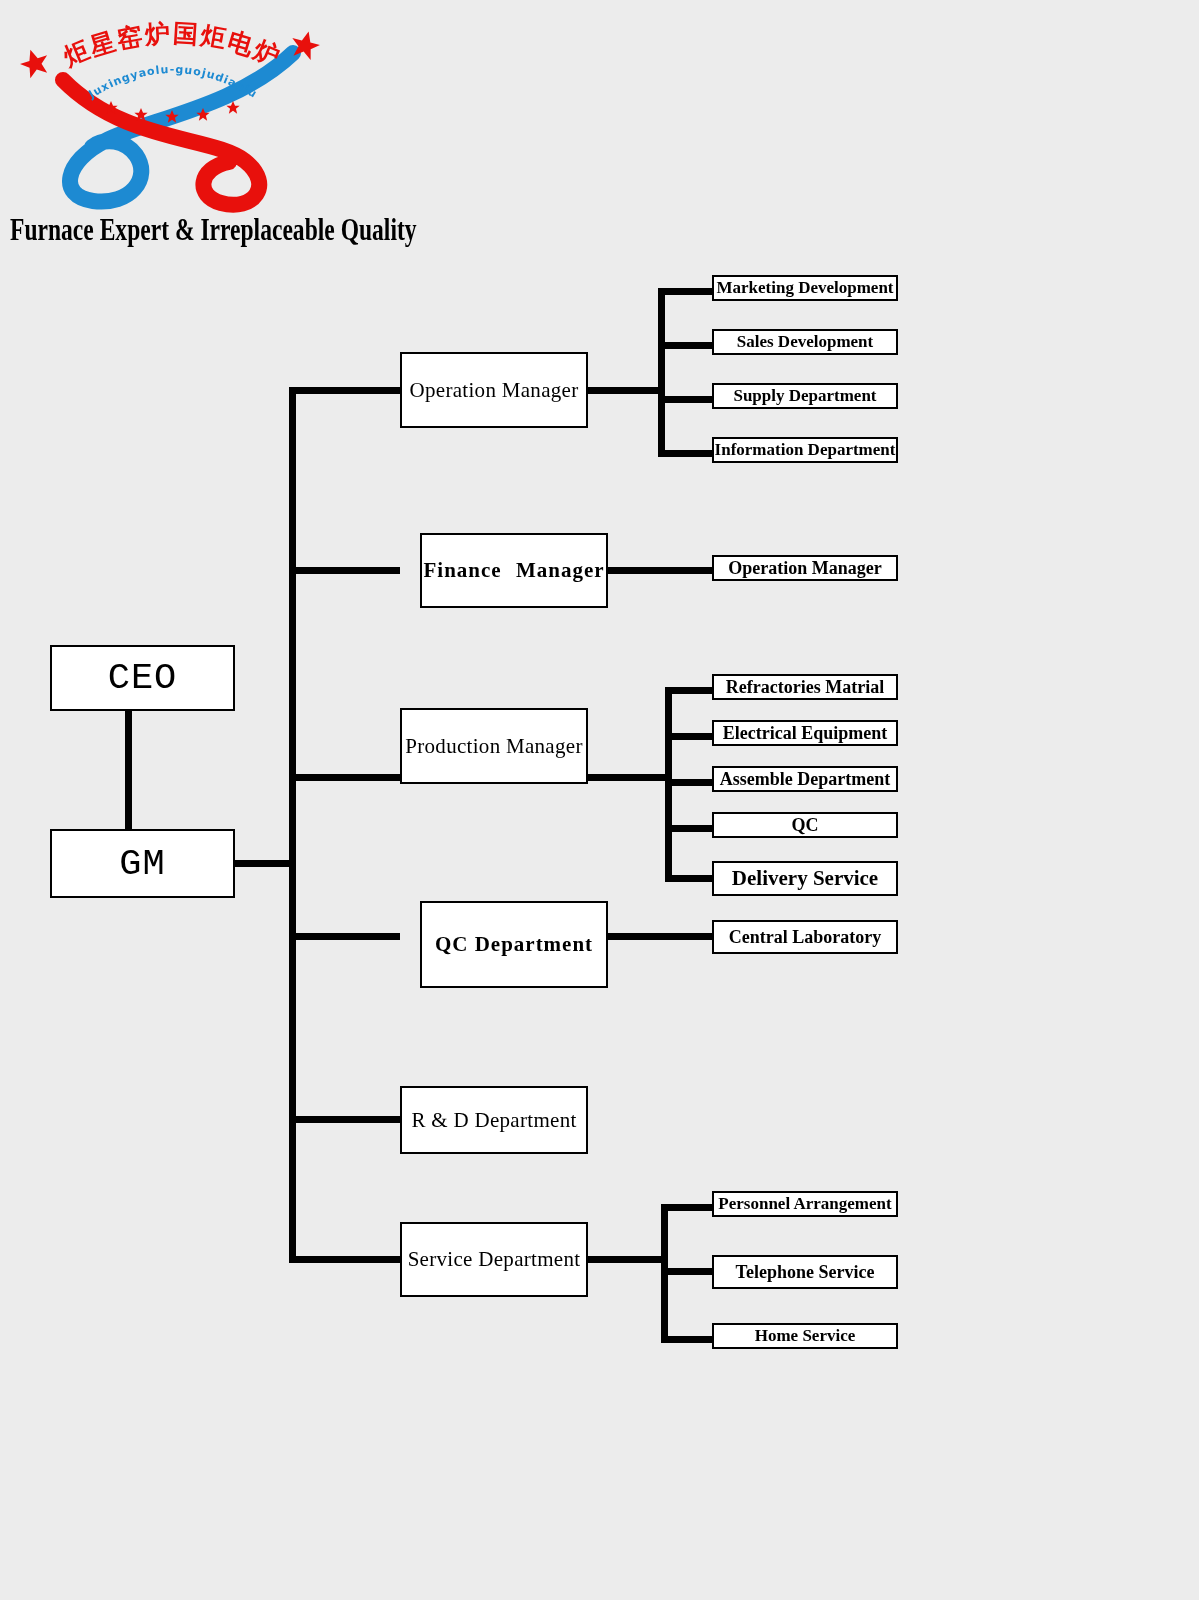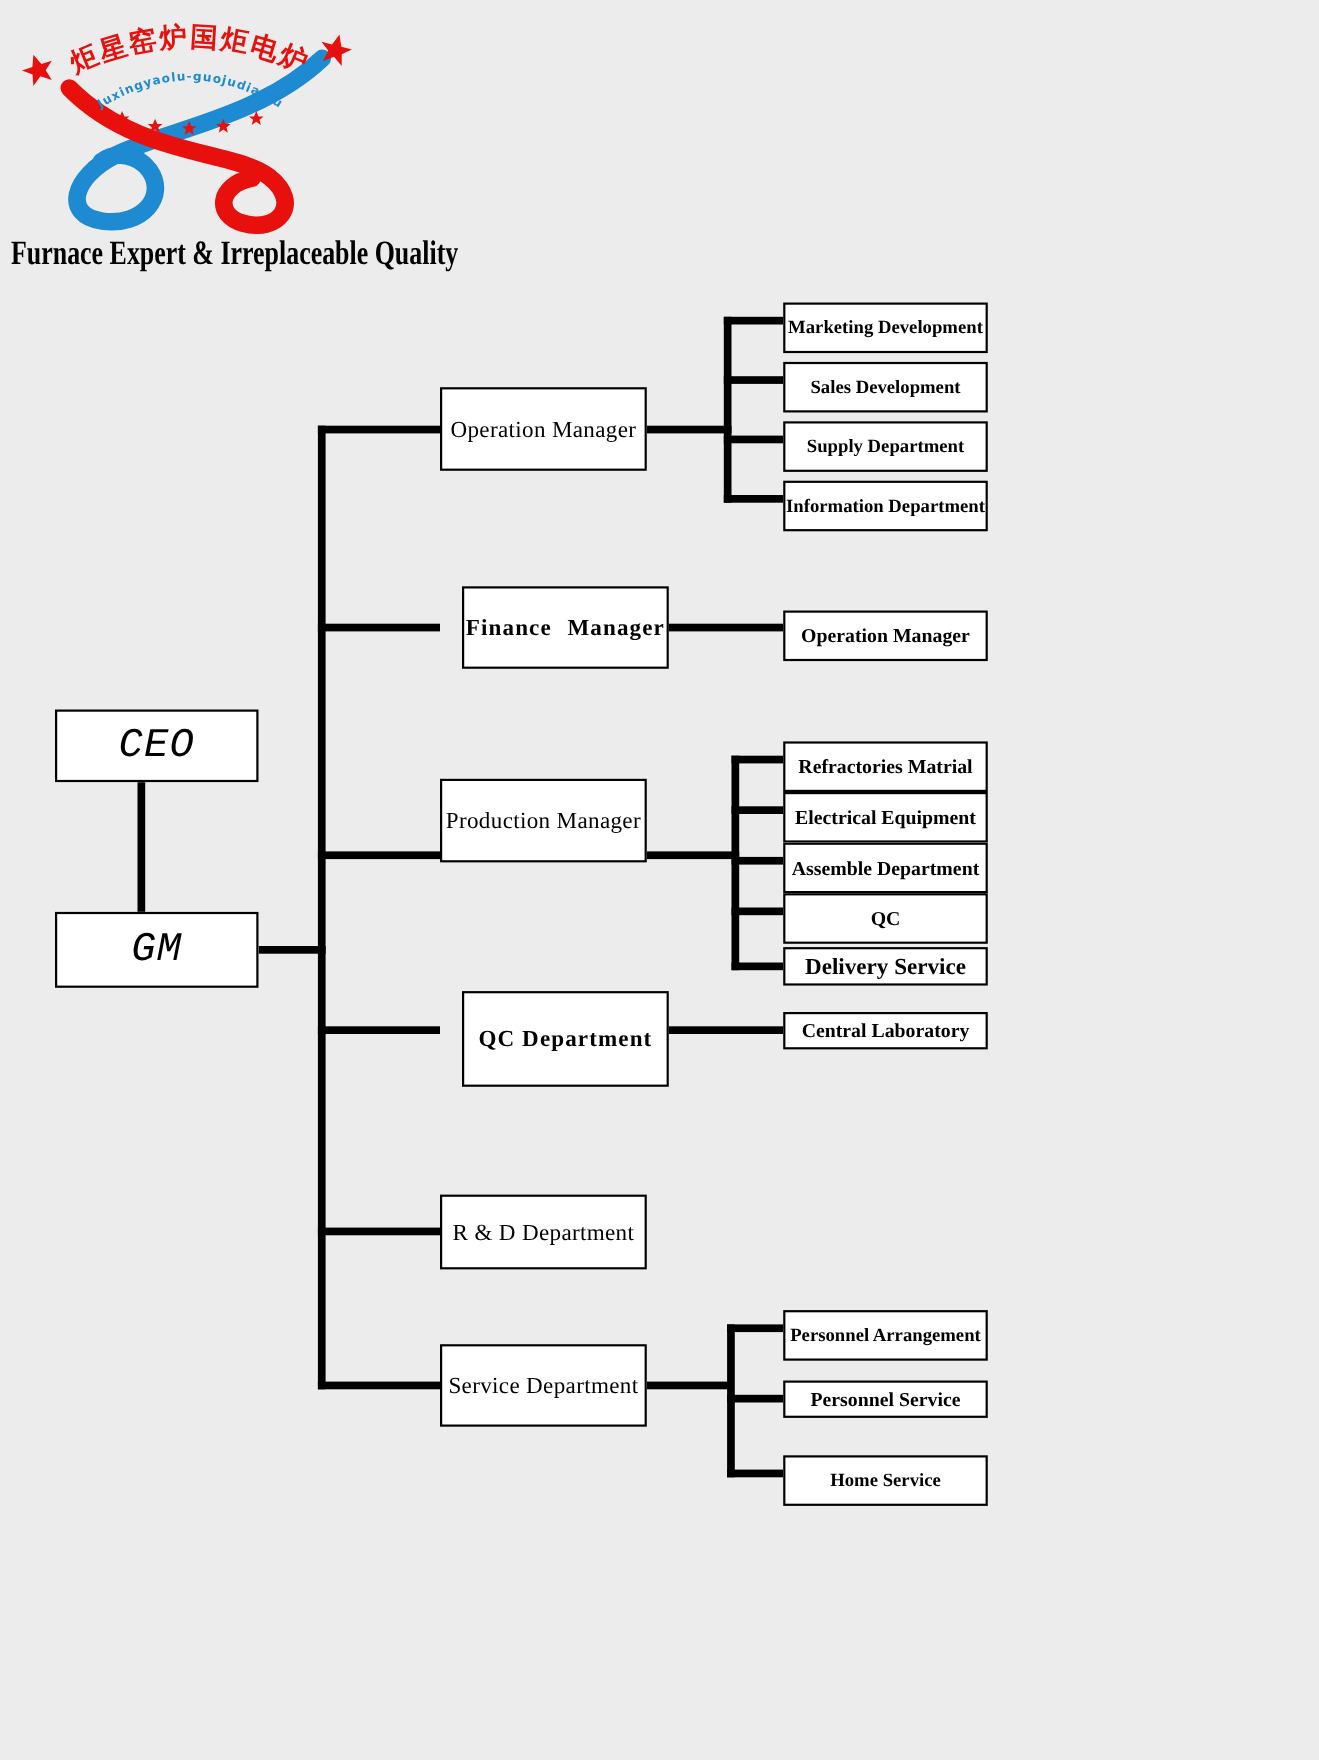--- a/index.html
+++ b/index.html
@@ -18,32 +18,31 @@
     align-items:center;
     justify-content:center;
     text-align:center;
     box-sizing:border-box;
     color:#000;
   }
   .exec{
     font-family:"Liberation Mono","DejaVu Sans Mono",monospace;
     font-size:37px;
     letter-spacing:1px;
-    font-style:italic;
   }
   .mgr{
     width:188px;
     font-size:21px;
     letter-spacing:0.3px;
   }
   .mgr.bold{font-weight:bold;letter-spacing:1px;margin-left:20px;}
   .wordsp{word-spacing:8px;}
   .child{
     width:186px;
-    height:46px;
+    height:26px;
     font-size:17px;
     font-weight:bold;
   }
   .child.mid{font-size:18px;}
   .child.big{font-size:21px;}
 
   
   .logo-wrap{position:absolute;left:5px;top:8px;width:345px;height:205px;}
   .tagline{
     position:absolute;
@@ -152,16 +151,16 @@
 
   <div class="box child mid" style="left:712px;top:674px">Refractories Matrial</div>
   <div class="box child mid" style="left:712px;top:720px">Electrical Equipment</div>
   <div class="box child mid" style="left:712px;top:766px">Assemble Department</div>
   <div class="box child mid" style="left:712px;top:812px">QC</div>
   <div class="box child big" style="left:712px;top:861px;height:35px">Delivery Service</div>
 
   <div class="box child mid" style="left:712px;top:920px;height:34px">Central Laboratory</div>
 
   <div class="box child" style="left:712px;top:1191px">Personnel Arrangement</div>
-  <div class="box child mid" style="left:712px;top:1255px;height:34px">Personnel Service</div>
+  <div class="box child mid" style="left:712px;top:1255px;height:34px">Telephone Service</div>
   <div class="box child" style="left:712px;top:1323px">Home Service</div>
 
 </div>
 
 </body></html>

